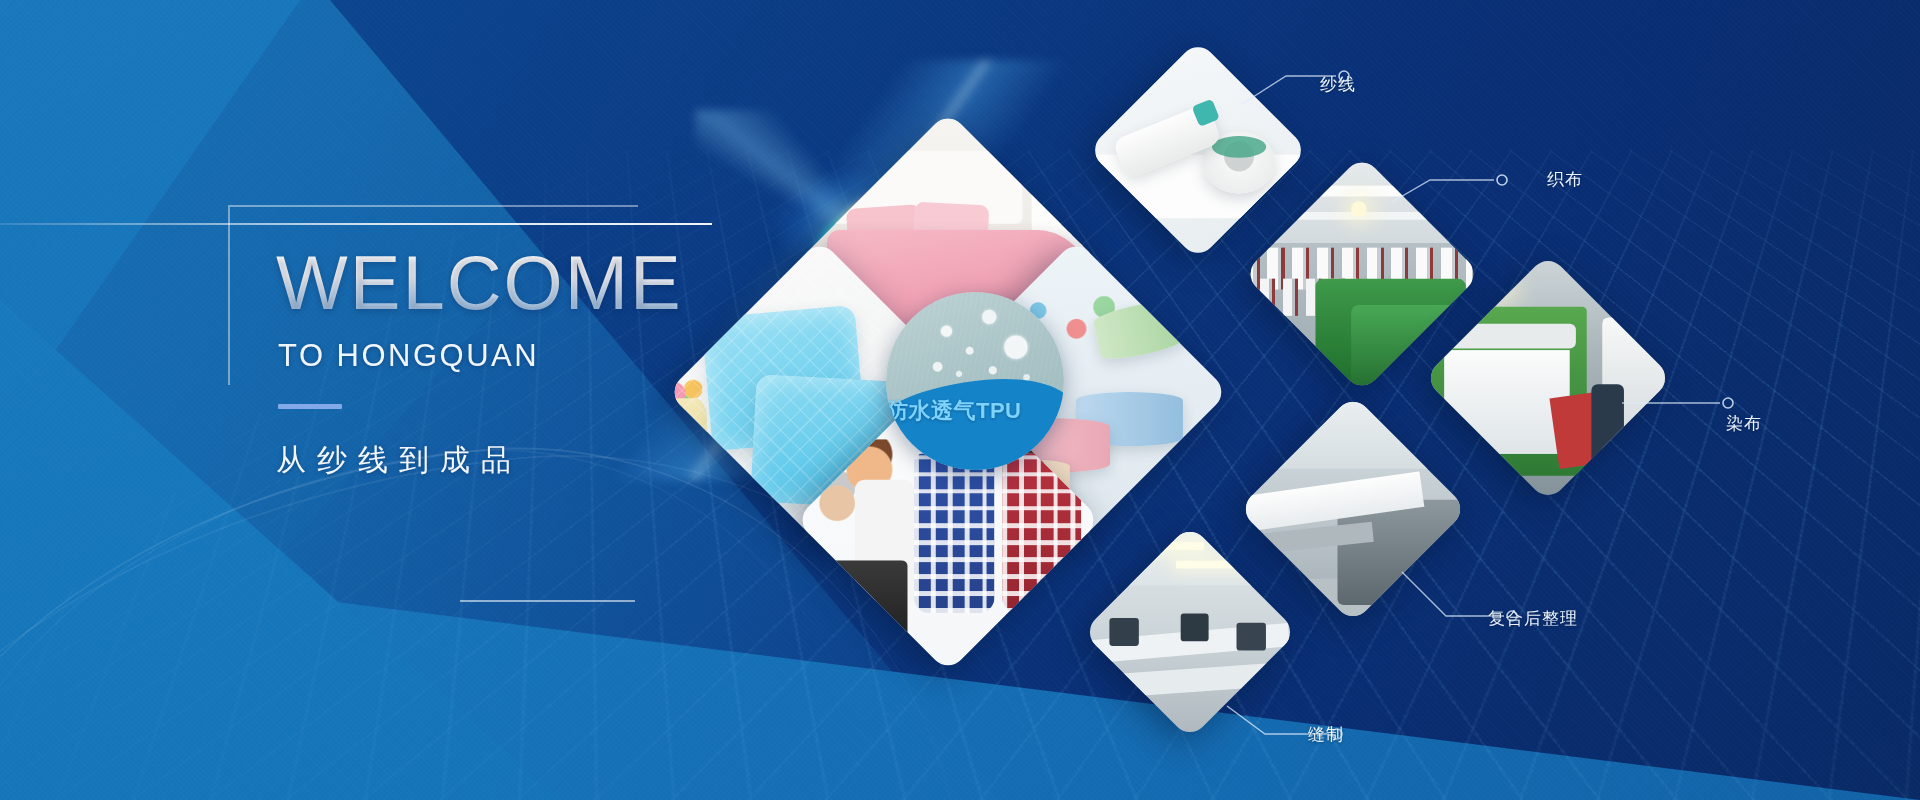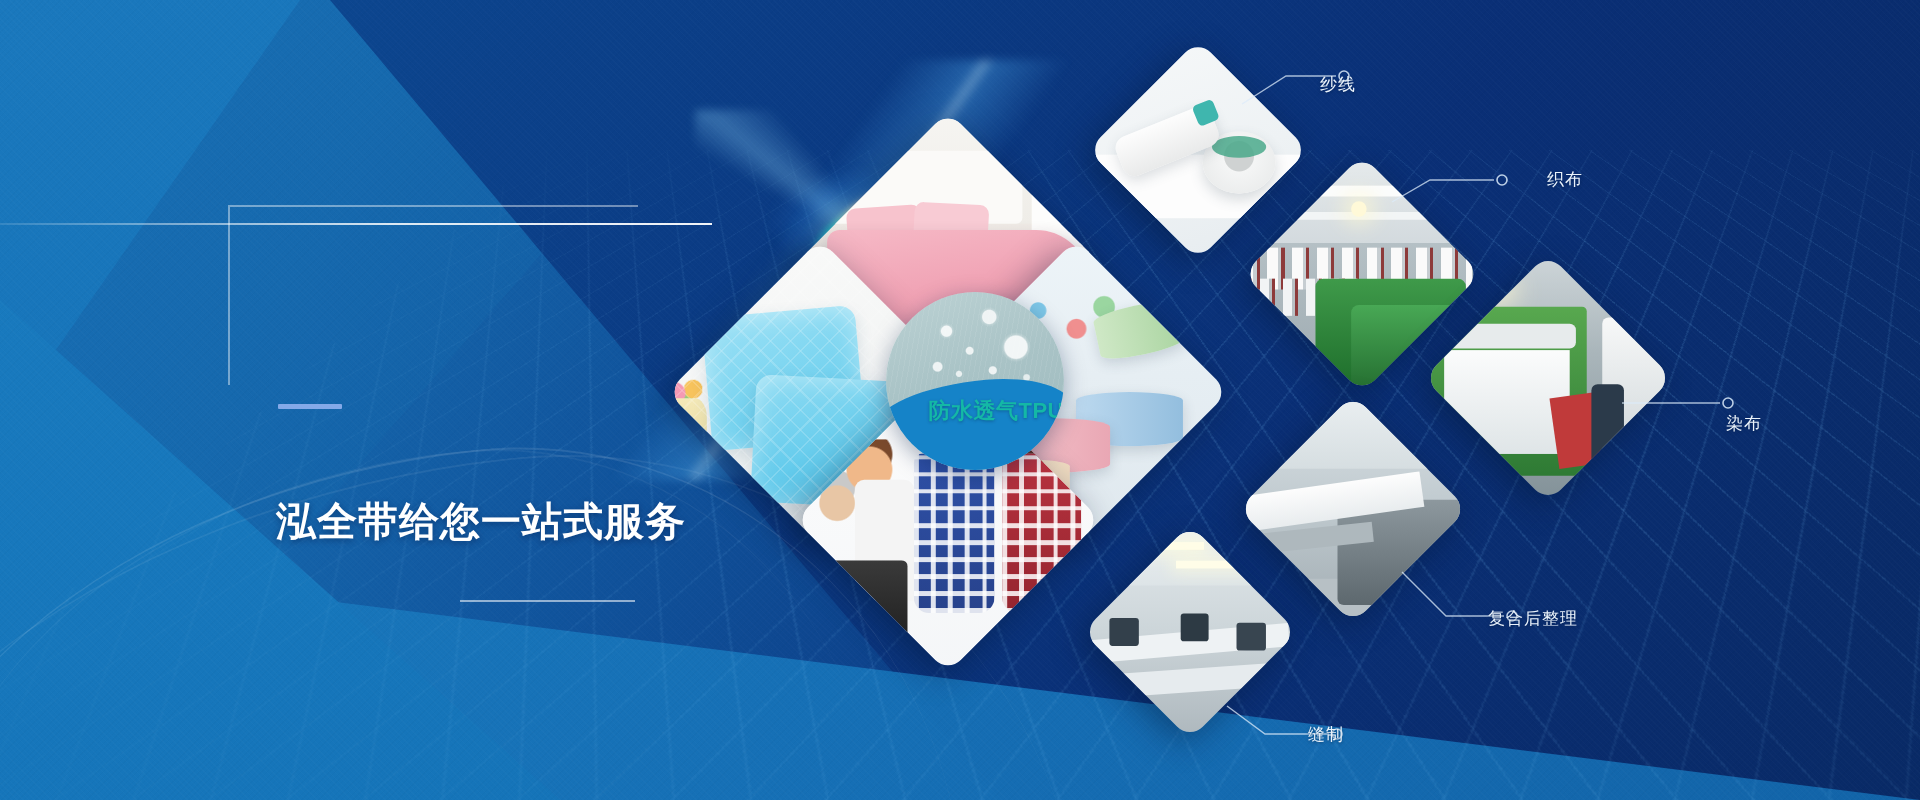--- a/index.html
+++ b/index.html
@@ -179,21 +179,21 @@
       radial-gradient(circle at 73% 31%,rgba(255,255,255,.85) 0 6.2%,rgba(255,255,255,.2) 7%,transparent 8.4%),
       radial-gradient(circle at 47% 33%,rgba(255,255,255,.8) 0 2.2%,transparent 3%),
       radial-gradient(circle at 29% 42%,rgba(255,255,255,.8) 0 2.6%,transparent 3.4%),
       radial-gradient(circle at 41% 46%,rgba(255,255,255,.75) 0 1.8%,transparent 2.6%),
       radial-gradient(circle at 60% 44%,rgba(255,255,255,.8) 0 2.4%,transparent 3.2%),
       radial-gradient(circle at 79% 48%,rgba(255,255,255,.7) 0 1.6%,transparent 2.4%),
       repeating-linear-gradient(100deg,rgba(255,255,255,.07) 0 1px,transparent 1px 5px),
       linear-gradient(160deg,#bcd2d4 0%,#a9c3c6 45%,#9bb8bc 100%);}
   .badge .wave{position:absolute;left:-6%;top:50%;width:112%;height:56%;
     background:#1583c8;border-radius:58% 42% 0 0 / 40% 34% 0 0;transform:rotate(-5deg);}
-  .badge .btxt{position:absolute;left:0;right:0;top:104px;text-align:right;color:#14b8a6;
+  .badge .btxt{position:absolute;left:0;right:0;top:104px;text-align:left;color:#7dd3fc;
     font-size:22px;font-weight:700;letter-spacing:.5px;text-shadow:0 1px 3px rgba(0,30,60,.35);}
 
   
   .t-yarn{left:1120px;top:72px;width:156px;height:156px;}
   .t-weave{left:1278px;top:190px;width:168px;height:168px;}
   .t-dye{left:1460px;top:290px;width:176px;height:176px;}
   .t-lam{left:1272px;top:428px;width:162px;height:162px;}
   .t-sew{left:1114px;top:556px;width:152px;height:152px;}
 
   .ph-yarn{background:linear-gradient(160deg,#f7f9fa 0%,#eef2f4 55%,#e4eaee 100%);}
@@ -281,22 +281,24 @@
   <div class="sweep s2"></div>
   <div class="sweep s3"></div>
 
   <div class="flare-ray"></div>
   <div class="flare-beam"></div>
   <div class="flare-glow"></div>
   <div class="flare-core"></div>
   <div class="hrule"></div>
 
   <div class="bracket"></div>
+  <div class="welcome">WELCOME</div>
+  <div class="tohq">TO HONGQUAN</div>
   <div class="rule-sm"></div>
-  <div class="head-cn">泓全带给您一站式服务</div>
+  <div class="sub-cn">从纱线到成品</div>
   <div class="rule-bt"></div>
 
   <div class="dia c-bed">
     <div class="ph ph-bed">
       <div class="wall"></div>
         <div class="headb"></div>
         <div class="crib"></div>
       <div class="nstand"></div>
         <div class="lamp"></div>
       <div class="pillow1"></div>

